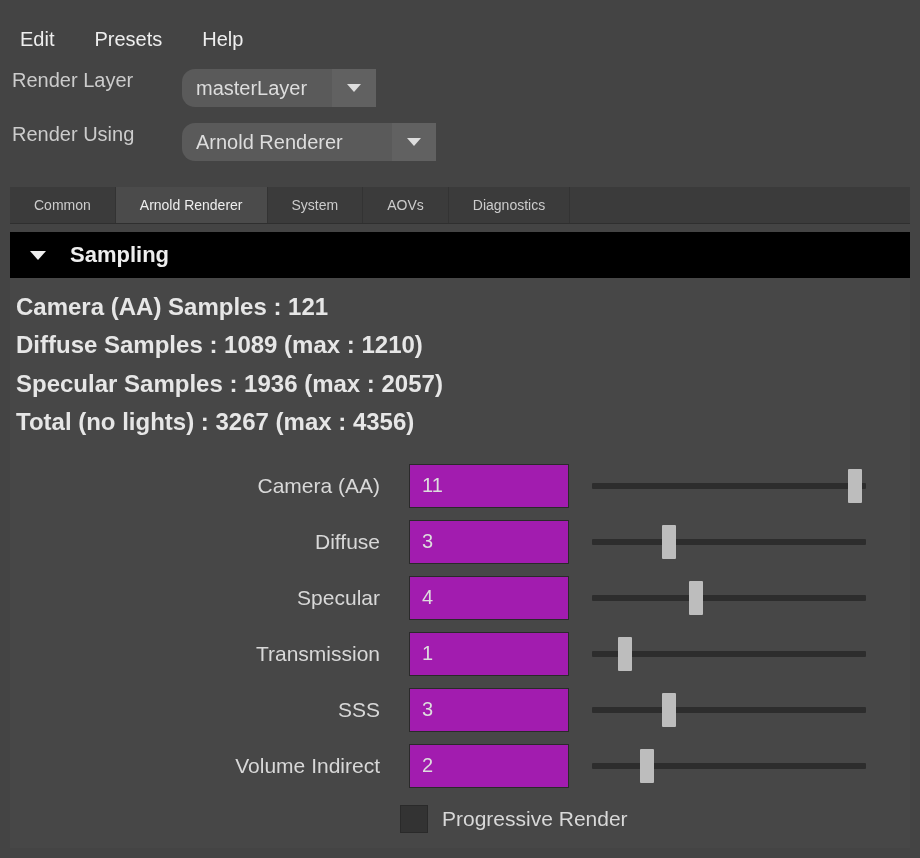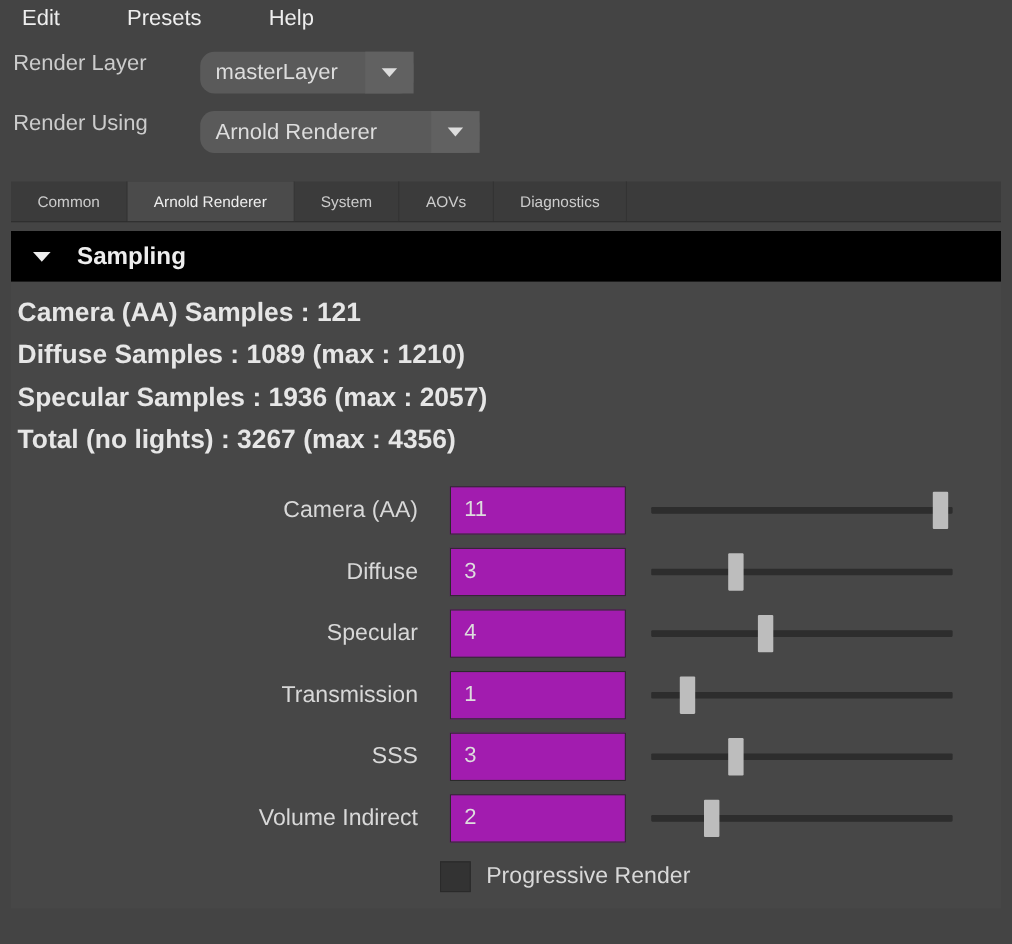--- a/index.html
+++ b/index.html
@@ -6,22 +6,22 @@
   body {
     width: 920px;
     height: 858px;
     background: #444444;
     color: #cccccc;
     font-size: 20px;
     overflow: hidden;
   }
   .menubar {
     display: flex;
-    gap: 61px;
-    padding: 6px 20px 10px 20px;
+    gap: 40px;
+    padding: 28px 20px 10px 20px;
   }
   .menu-item { color: #eeeeee; cursor: pointer; }
   .form-row {
     display: flex;
     align-items: flex-start;
     padding: 8px 0 8px 12px;
     gap: 10px;
   }
   .form-label { color: #cccccc; min-width: 160px; }
   .dropdown {

